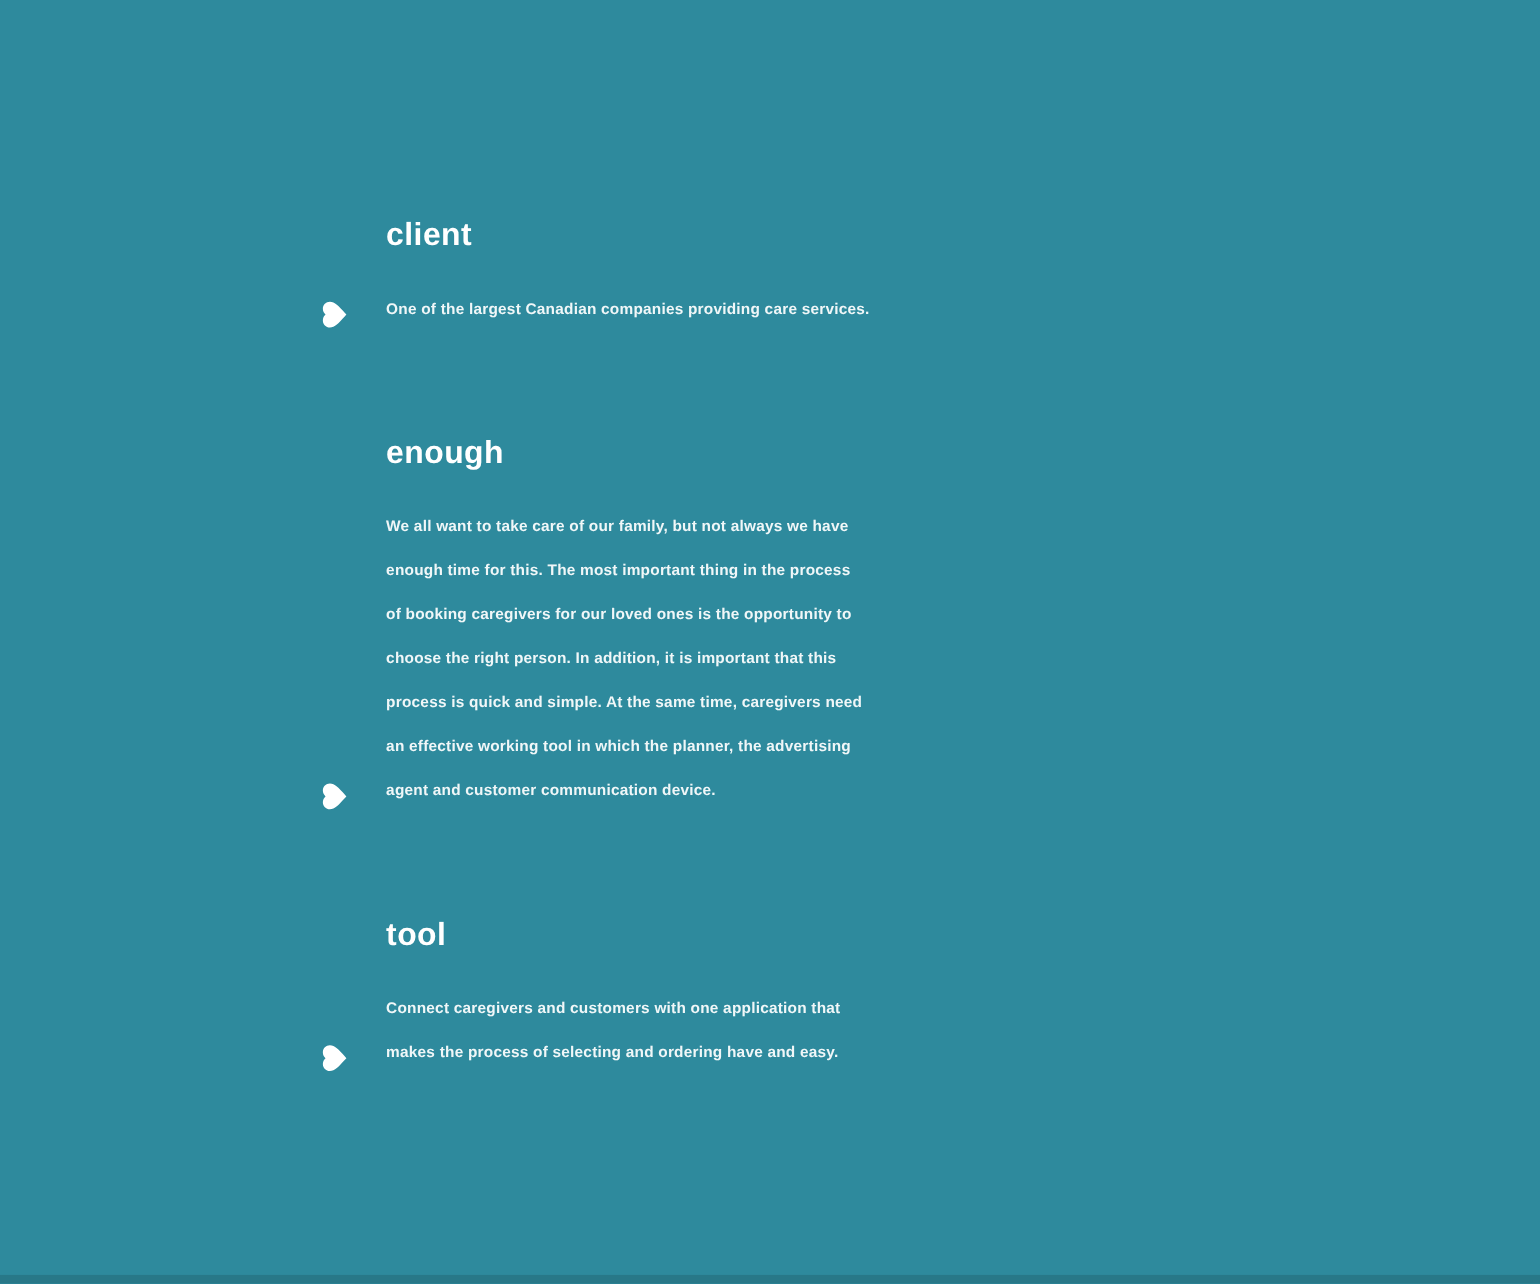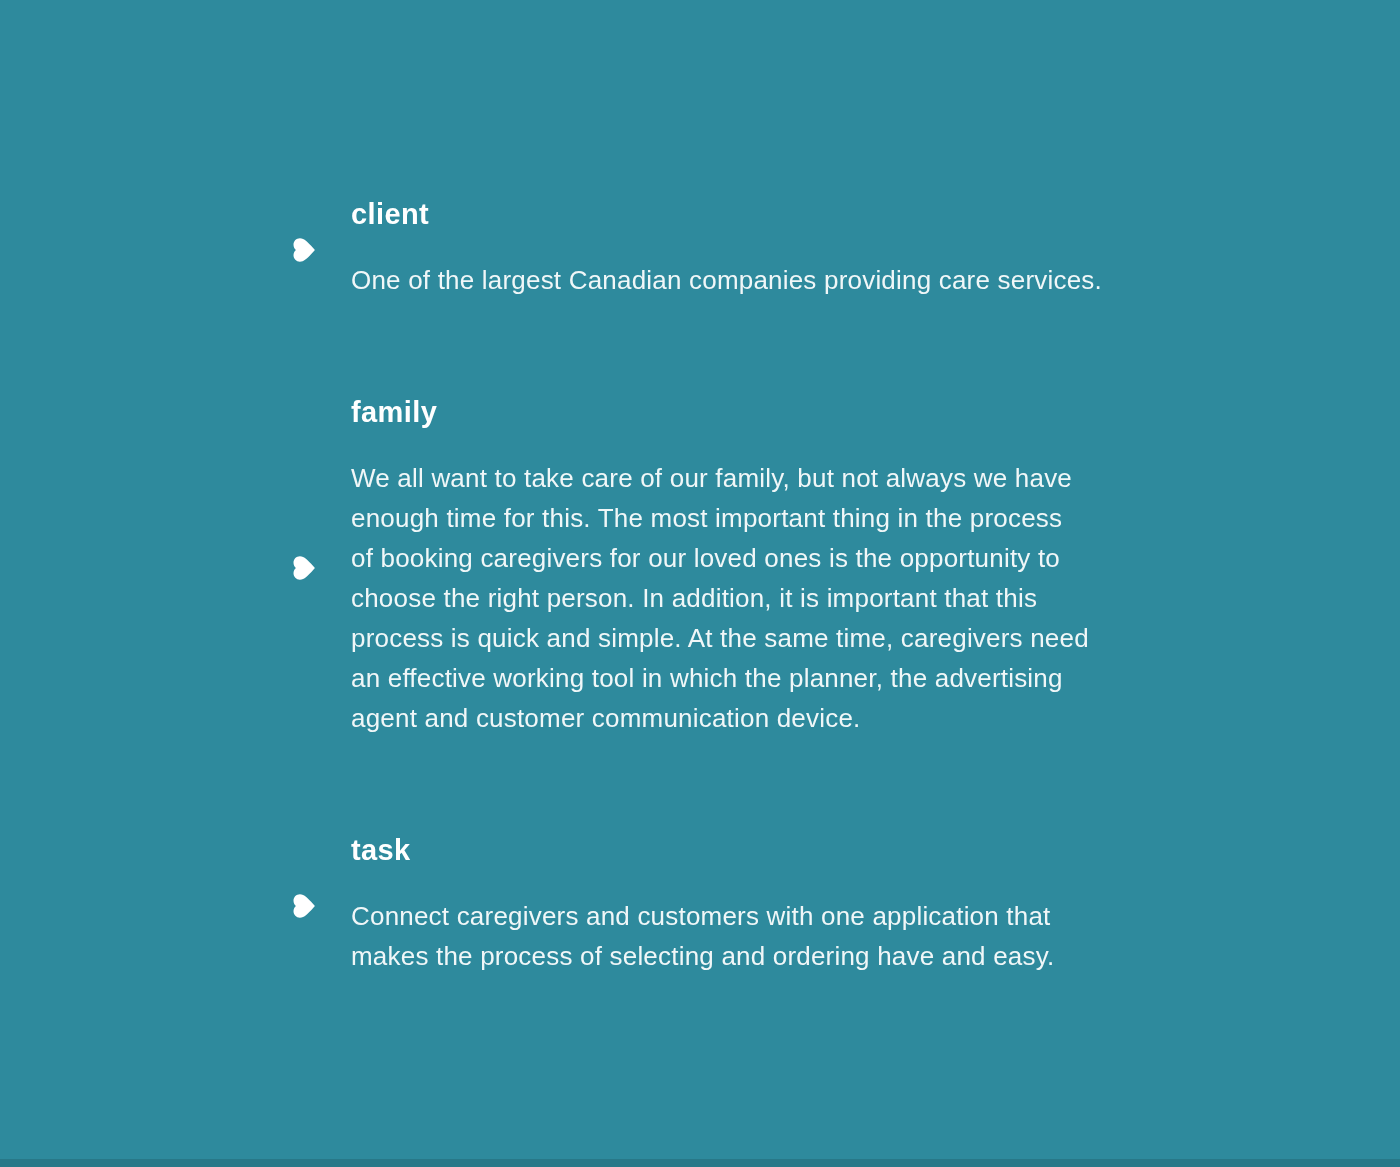--- a/index.html
+++ b/index.html
@@ -13,21 +13,21 @@
     font-family: "Liberation Sans", sans-serif;
     overflow: hidden;
     position: relative;
   }
   .page {
     box-sizing: border-box;
     padding: 196px 0 0 290px;
   }
   .section {
     display: flex;
-    align-items: center;
+    align-items: flex-end;
     margin-bottom: 94px;
   }
   .bullet-col {
     width: 61px;
     flex: 0 0 61px;
     padding-top: 3px;
   }
   .bullet-icon {
     width: 28px;
     height: 28px;
@@ -44,23 +44,23 @@
     margin: 0;
     color: #ffffff;
     font-size: 29px;
     line-height: 36px;
     font-weight: bold;
     letter-spacing: 0.4px;
   }
   .section-body {
     margin: 28px 0 0 0;
     color: rgba(255, 255, 255, 0.93);
-    font-size: 26px;
+    font-size: 14px;
     line-height: 40px;
-    font-weight: normal;
+    font-weight: bold;
     letter-spacing: 0.2px;
     white-space: pre-line;
   }
   .footer-strip {
     position: absolute;
     left: 0;
     bottom: 0;
     width: 100%;
     height: 8px;
     background: rgba(0, 0, 0, 0.13);
@@ -83,39 +83,39 @@
     </div>
   </div>
 
   <div class="section">
     <div class="bullet-col">
       <svg class="bullet-icon" viewBox="0 0 24 24" aria-hidden="true">
         <path d="M12 21.35l-1.45-1.32C5.4 15.36 2 12.28 2 8.5 2 5.42 4.42 3 7.5 3c1.74 0 3.41.81 4.5 2.09C13.09 3.81 14.76 3 16.5 3 19.58 3 22 5.42 22 8.5c0 3.78-3.4 6.86-8.55 11.53L12 21.35z"></path>
       </svg>
     </div>
     <div class="content-col">
-      <h2 class="section-title">family</h2>
+      <h2 class="section-title">enough</h2>
       <p class="section-body">We all want to take care of our family, but not always we have
 enough time for this. The most important thing in the process
 of booking caregivers for our loved ones is the opportunity to
 choose the right person. In addition, it is important that this
 process is quick and simple. At the same time, caregivers need
 an effective working tool in which the planner, the advertising
 agent and customer communication device.</p>
     </div>
   </div>
 
   <div class="section">
     <div class="bullet-col">
       <svg class="bullet-icon" viewBox="0 0 24 24" aria-hidden="true">
         <path d="M12 21.35l-1.45-1.32C5.4 15.36 2 12.28 2 8.5 2 5.42 4.42 3 7.5 3c1.74 0 3.41.81 4.5 2.09C13.09 3.81 14.76 3 16.5 3 19.58 3 22 5.42 22 8.5c0 3.78-3.4 6.86-8.55 11.53L12 21.35z"></path>
       </svg>
     </div>
     <div class="content-col">
-      <h2 class="section-title">task</h2>
+      <h2 class="section-title">tool</h2>
       <p class="section-body">Connect caregivers and customers with one application that
 makes the process of selecting and ordering have and easy.</p>
     </div>
   </div>
 
 </div>
 
 <div class="footer-strip"></div>
 
 </body></html>

